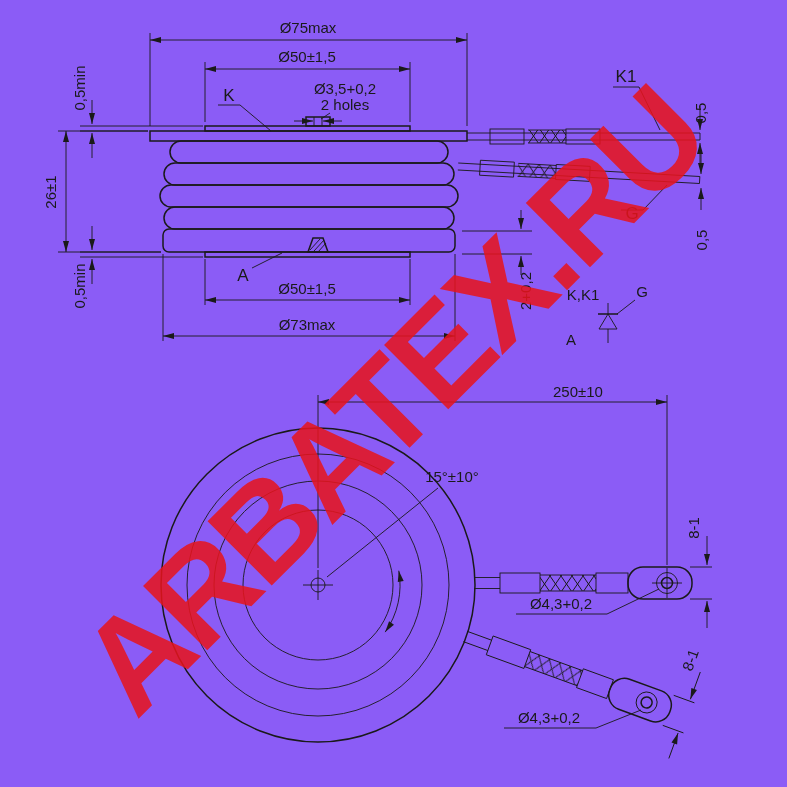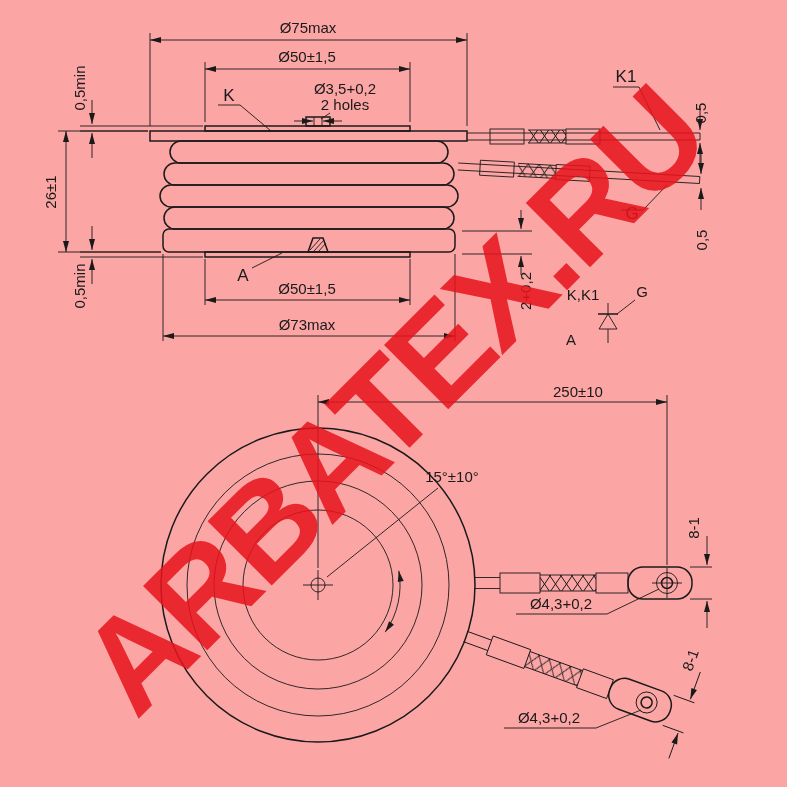--- a/index.html
+++ b/index.html
@@ -1,17 +1,17 @@
 <!DOCTYPE html>
 <html style="--ink: #1a1a1a; --wm: #e8141c;"><head>
 <meta charset="utf-8">
 <style>
   :root { --ink:#1a1a1a; --wm:#e8141c; }
   html,body { margin:0; padding:0; background:#ffffff; }
-  .stage { width:787px; height:787px; position:relative; outline:1px solid #d9d9d9; overflow:hidden; background:#fca5a5; }
+  .stage { width:787px; height:787px; position:relative; outline:1px solid #d9d9d9; overflow:hidden; background:#8b5cf6; }
   svg text { font-family:"Liberation Sans", sans-serif; fill:var(--ink); }
   .dim  { font-size:15px; }
   .lbl  { font-size:17px; }
   .o { stroke:var(--ink); stroke-width:1.5; fill:none; }
   .t { stroke:var(--ink); stroke-width:0.9; fill:none; }
   .wm { font-size:132px; font-weight:bold; letter-spacing:-4px; fill:var(--wm); opacity:0.86; }
 </style>
 </head>
 <body>
 

